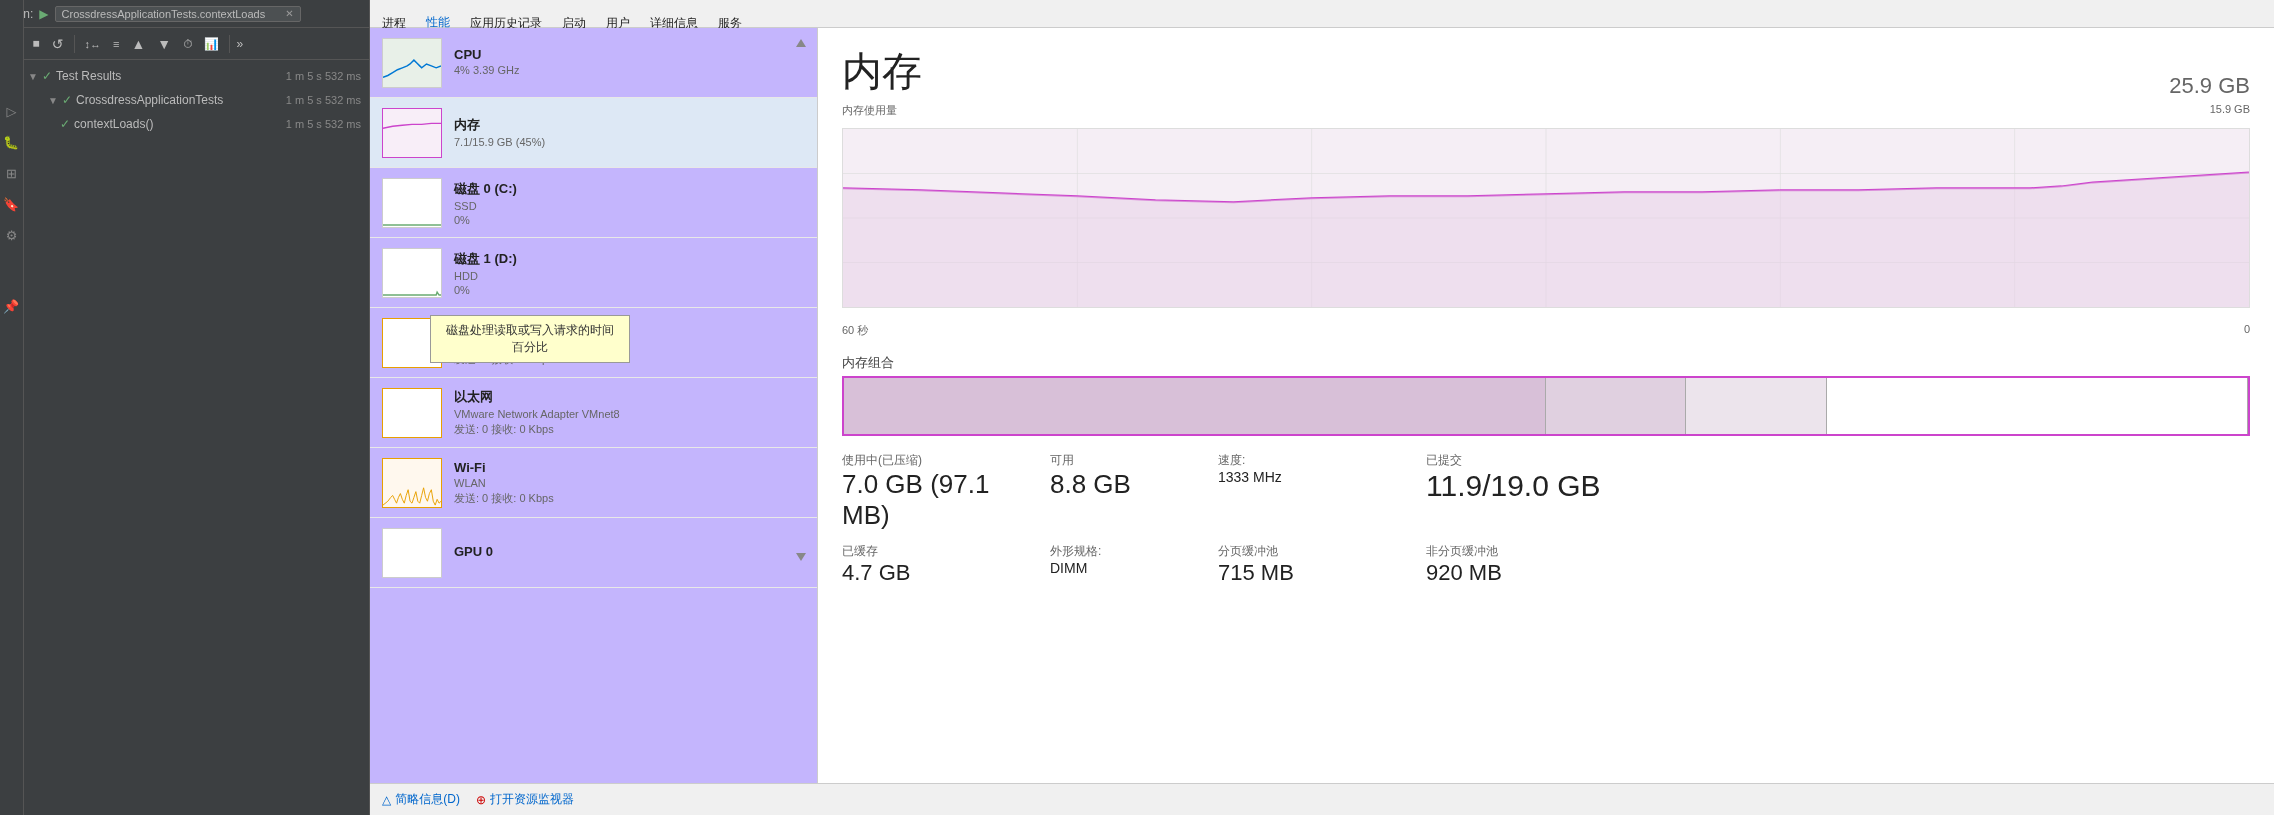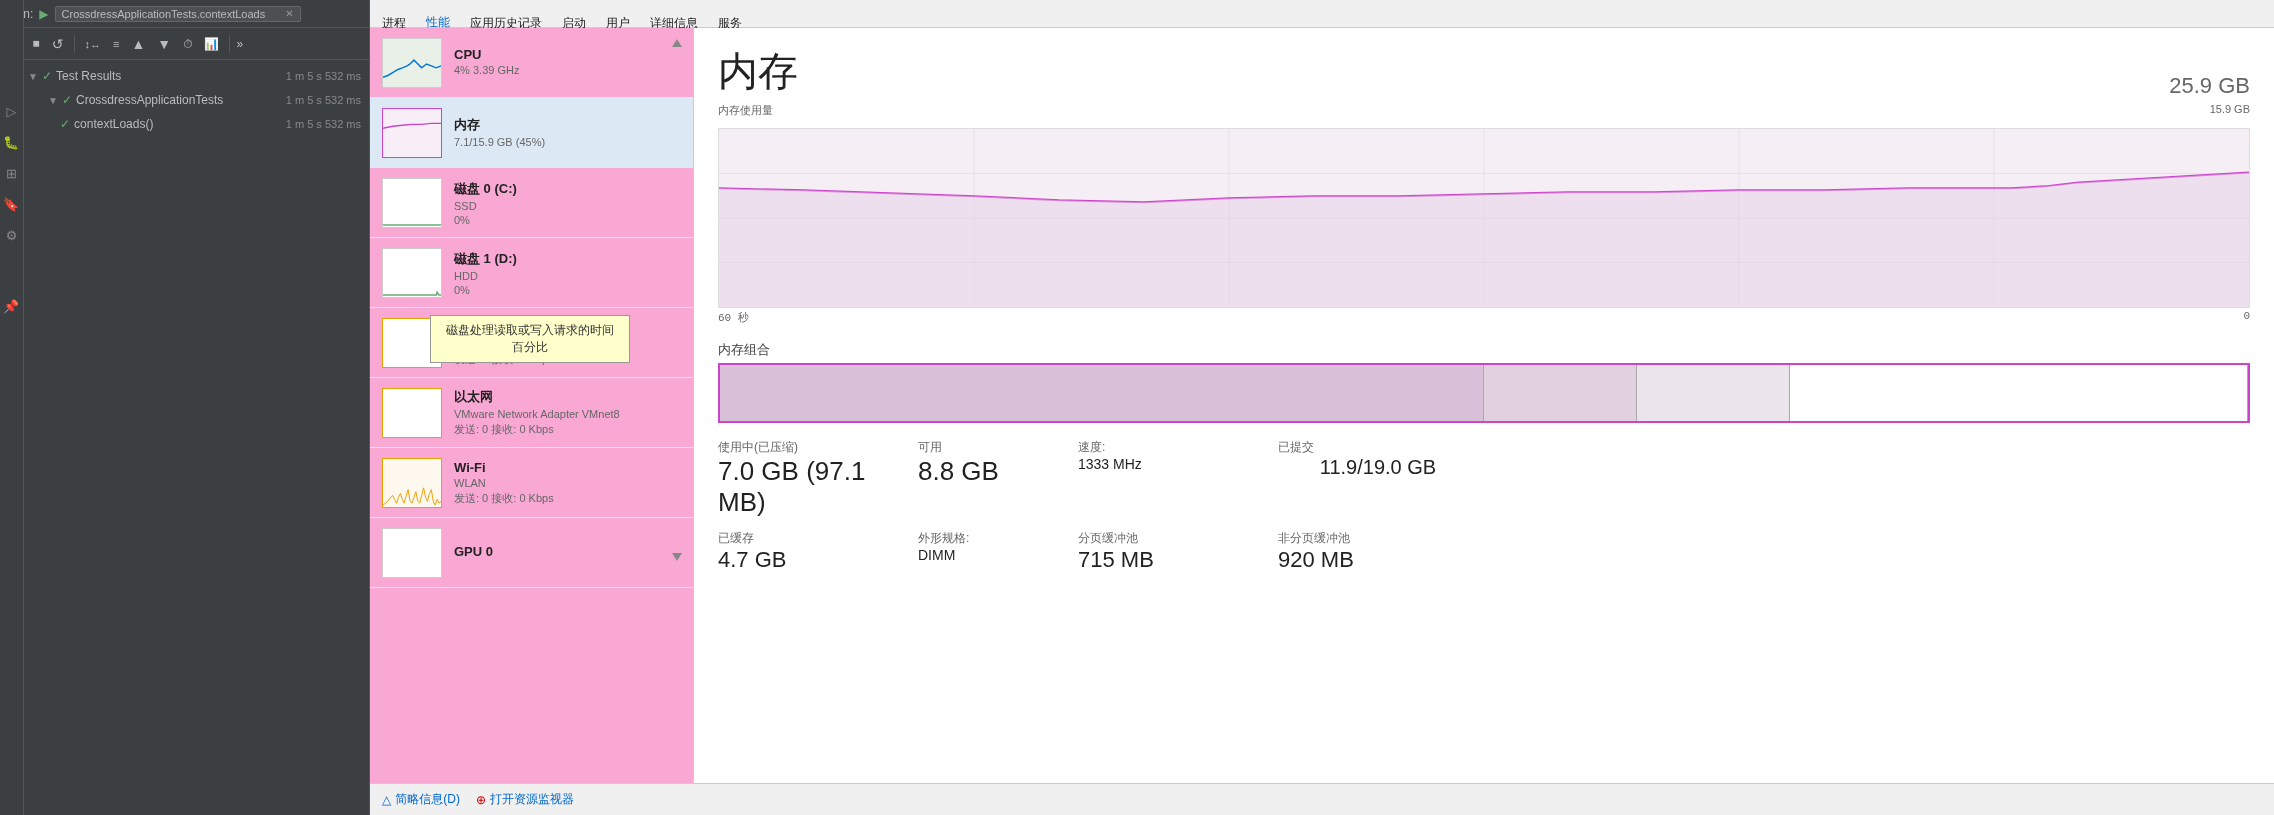--- a/index.html
+++ b/index.html
@@ -102,24 +102,24 @@
 
     
     .taskman-body {
       flex: 1;
       display: flex;
       overflow: hidden;
     }
 
     
     .taskman-list {
-      width: 324px;
+      width: 448px;
       border-right: 1px solid #ccc;
       overflow-y: auto;
-      background: #f9a8d4;
+      background: #c4b5fd;
       position: relative;
     }
     .taskman-list-item {
       display: flex;
       align-items: center;
       padding: 8px 12px;
       border-bottom: 1px solid #e8e8e8;
       cursor: pointer;
       min-height: 70px;
       position: relative;
@@ -178,22 +178,21 @@
       border: 1px solid #ddd;
       background: #f8f0f8;
       position: relative;
       overflow: hidden;
     }
     .detail-chart-bottom {
       display: flex;
       justify-content: space-between;
       font-size: 11px;
       color: #666;
-      margin-top: 2px;
-      font-family: Liberation Mono, monospace;
+      margin-top: 15px;
     }
 
     
     .mem-composition-label { font-size: 13px; color: #444; margin-bottom: 4px; }
     .mem-composition-bar {
       width: 100%;
       height: 60px;
       border: 2px solid #cc44cc;
       background: #fff;
       display: flex;
@@ -201,21 +200,21 @@
     }
     .mem-comp-seg {
       height: 100%;
       border-right: 1px solid #aaa;
     }
 
     
     .stats-grid {
       display: grid;
       grid-template-columns: 200px 160px 200px 200px;
-      gap: 12px 0;
+      gap: 12px 8px;
     }
     .stat-item { }
     .stat-label { font-size: 12px; color: #666; }
     .stat-value { font-size: 24px; color: #222; font-weight: 400; }
     .stat-right-label { font-size: 12px; color: #666; }
     .stat-right-value { font-size: 14px; color: #222; }
 
     
     .taskman-bottom {
       height: 32px;
@@ -507,21 +506,21 @@
           <div class="stat-label">可用</div>
           <div class="stat-value" style="font-size:26px;">8.8 GB</div>
         </div>
         <div class="stat-item">
           <div class="stat-right-label">速度:</div>
           <div class="stat-right-value">1333 MHz</div>
         </div>
 
         <div class="stat-item">
           <div class="stat-label">已提交</div>
-          <div class="stat-value" style="font-size:20px;text-align:center;">11.9/19.0 GB</div>
+          <div class="stat-value" style="font-size:30px;">11.9/19.0 GB</div>
         </div>
         <div class="stat-item">
           <div class="stat-label">已缓存</div>
           <div class="stat-value" style="font-size:22px;">4.7 GB</div>
         </div>
         <div class="stat-item">
           <div class="stat-right-label">外形规格:</div>
           <div class="stat-right-value">DIMM</div>
         </div>
 

